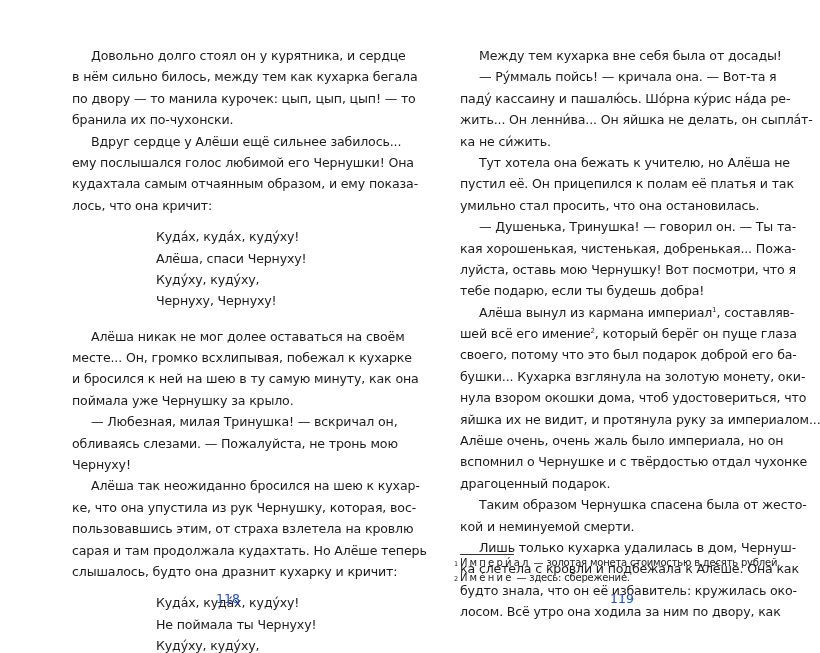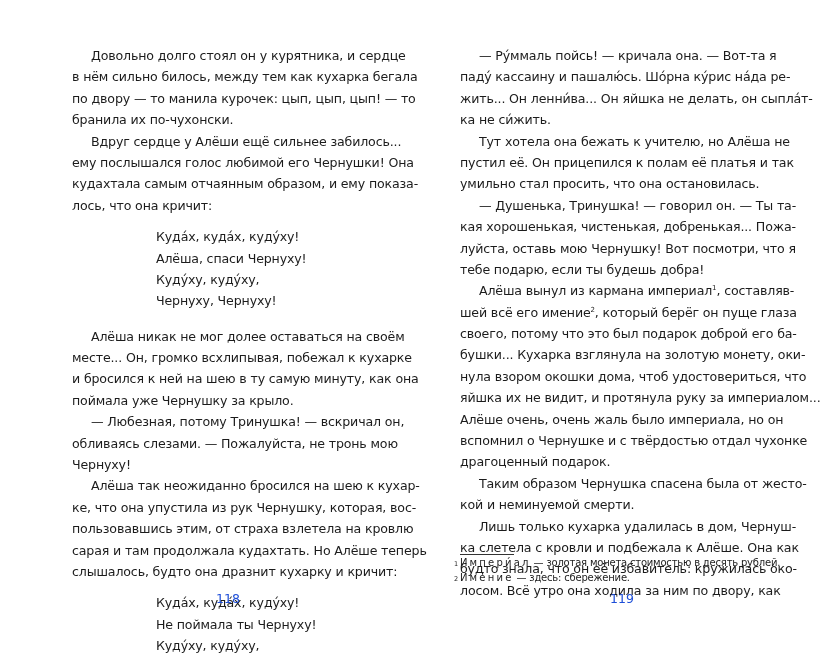--- a/index.html
+++ b/index.html
@@ -111,21 +111,21 @@
       <span class="verse">Алёша, спаси Чернуху!</span>
       <span class="verse">Куду́ху, куду́ху,</span>
       <span class="verse">Чернуху, Чернуху!</span>
     </div>
     <span class="verse-gap-after"></span>
 
     <span class="line indent">Алёша никак не мог долее оставаться на своём</span>
     <span class="line">месте... Он, громко всхлипывая, побежал к кухарке</span>
     <span class="line">и бросился к ней на шею в ту самую минуту, как она</span>
     <span class="line last">поймала уже Чернушку за крыло.</span>
-    <span class="line indent">— Любезная, потому Тринушка! — вскричал он,</span>
+    <span class="line indent">— Любезная, милая Тринушка! — вскричал он,</span>
     <span class="line">обливаясь слезами. — Пожалуйста, не тронь мою</span>
     <span class="line last">Чернуху!</span>
     <span class="line indent">Алёша так неожиданно бросился на шею к кухар-</span>
     <span class="line">ке, что она упустила из рук Чернушку, которая, вос-</span>
     <span class="line">пользовавшись этим, от страха взлетела на кровлю</span>
     <span class="line">сарая и там продолжала кудахтать. Но Алёше теперь</span>
     <span class="line last">слышалось, будто она дразнит кухарку и кричит:</span>
 
     <span class="verse-gap"></span>
     <div>
@@ -133,20 +133,21 @@
       <span class="verse">Не поймала ты Чернуху!</span>
       <span class="verse">Куду́ху, куду́ху,</span>
 
     </div>
   </div>
   <div class="page-number">118</div>
 </div>
 
 <div class="page page-right">
   <div class="text-block">
+    <span class="line indent last">Между тем кухарка вне себя была от досады!</span>
     <span class="line indent">— Ру́ммаль пойсь! — кричала она. — Вот-та я</span>
     <span class="line">паду́ кассаину и пашалю́сь. Шо́рна ку́рис на́да ре-</span>
     <span class="line">жить... Он ленни́ва... Он яйшка не делать, он сыпла́т-</span>
     <span class="line last">ка не си́жить.</span>
     <span class="line indent">Тут хотела она бежать к учителю, но Алёша не</span>
     <span class="line">пустил её. Он прицепился к полам её платья и так</span>
     <span class="line last">умильно стал просить, что она остановилась.</span>
     <span class="line indent">— Душенька, Тринушка! — говорил он. — Ты та-</span>
     <span class="line">кая хорошенькая, чистенькая, добренькая... Пожа-</span>
     <span class="line">луйста, оставь мою Чернушку! Вот посмотри, что я</span>

